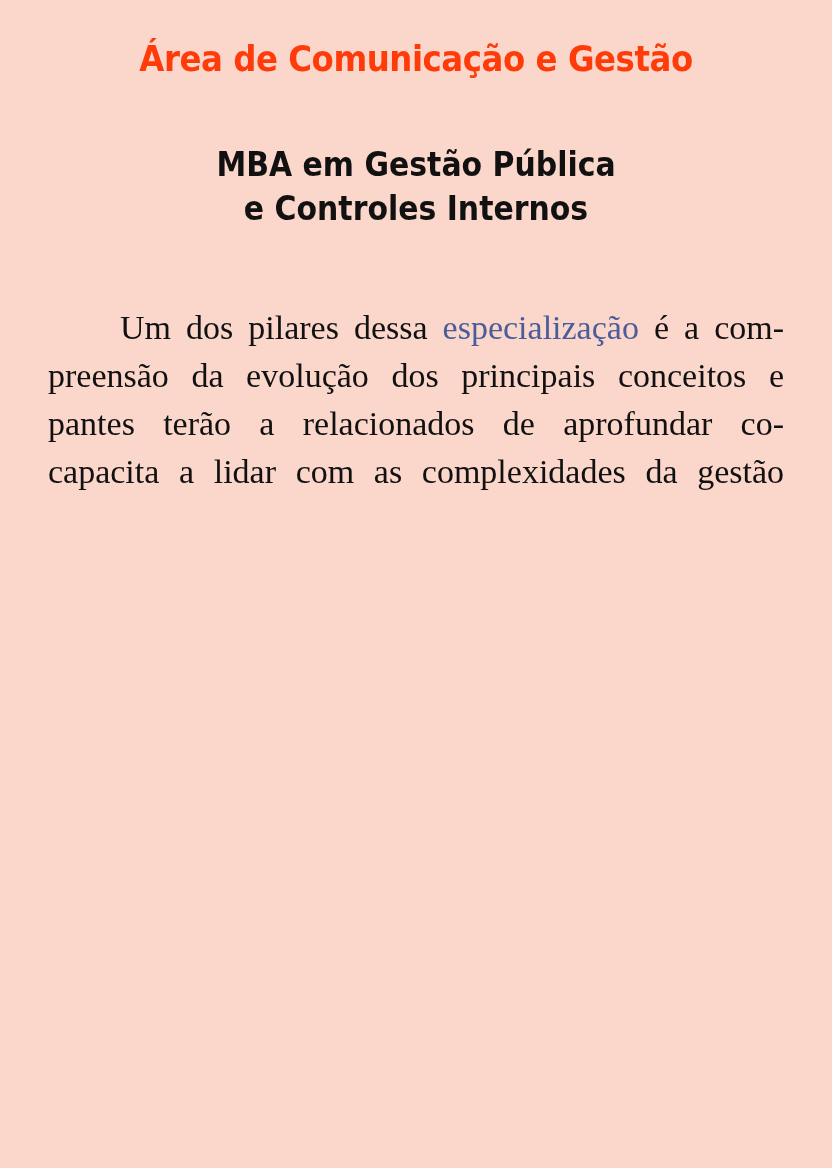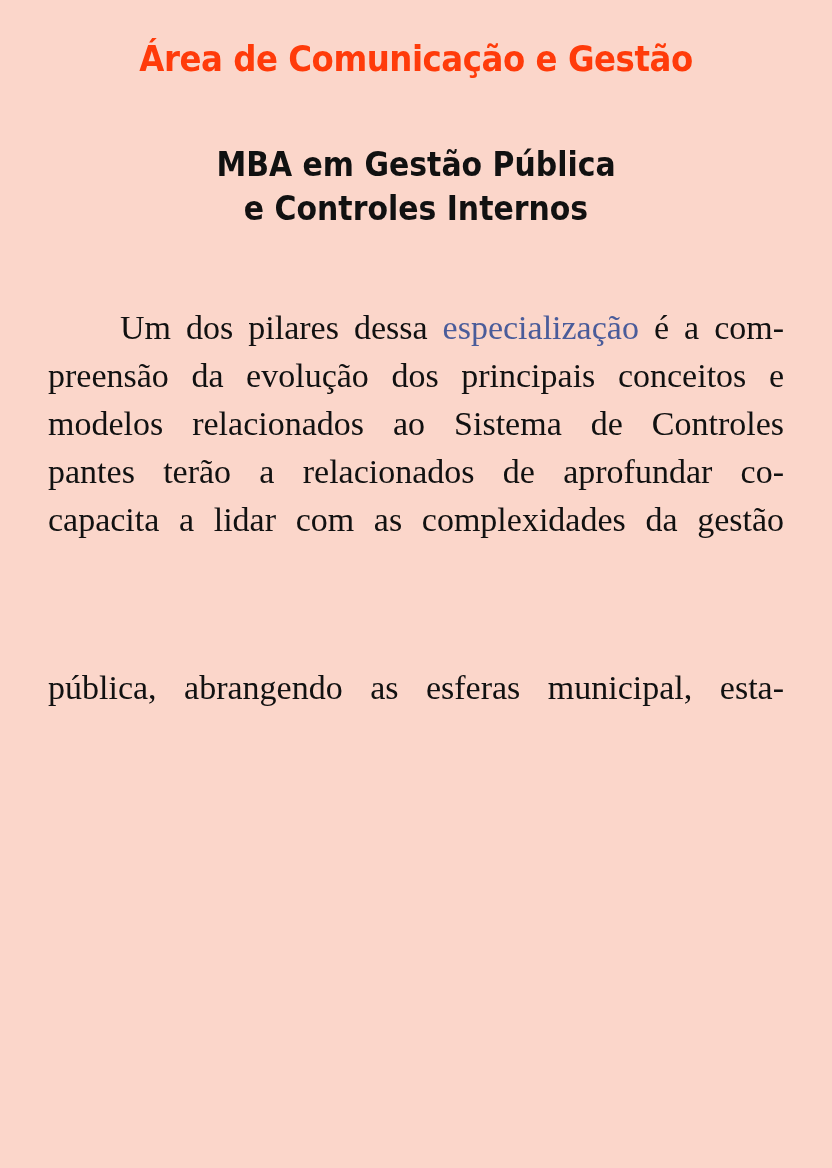--- a/index.html
+++ b/index.html
@@ -39,20 +39,18 @@
 <div class="area-title">Área de Comunicação e Gestão</div>
 
 <div class="course-title">
   <span>MBA em Gestão Pública</span>
   <span>e Controles Internos</span>
 </div>
 
 <div class="para" id="p1">
   <span class="line indent"><span>Um dos pilares dessa </span><span class="hl">especialização</span><span> é a com-</span></span>
   <span class="line">preensão da evolução dos principais conceitos e</span>
-  <span class="line">modelos relacionados ao Sistema de Controles</span>
   <span class="line">pantes terão a relacionados de aprofundar co-</span>
   <span class="line">capacita a lidar com as complexidades da gestão</span>
 </div>
 
 <div class="para" id="p2">
-  <span class="line">pública, abrangendo as esferas municipal, esta-</span>
 </div>
 
 </body></html>

